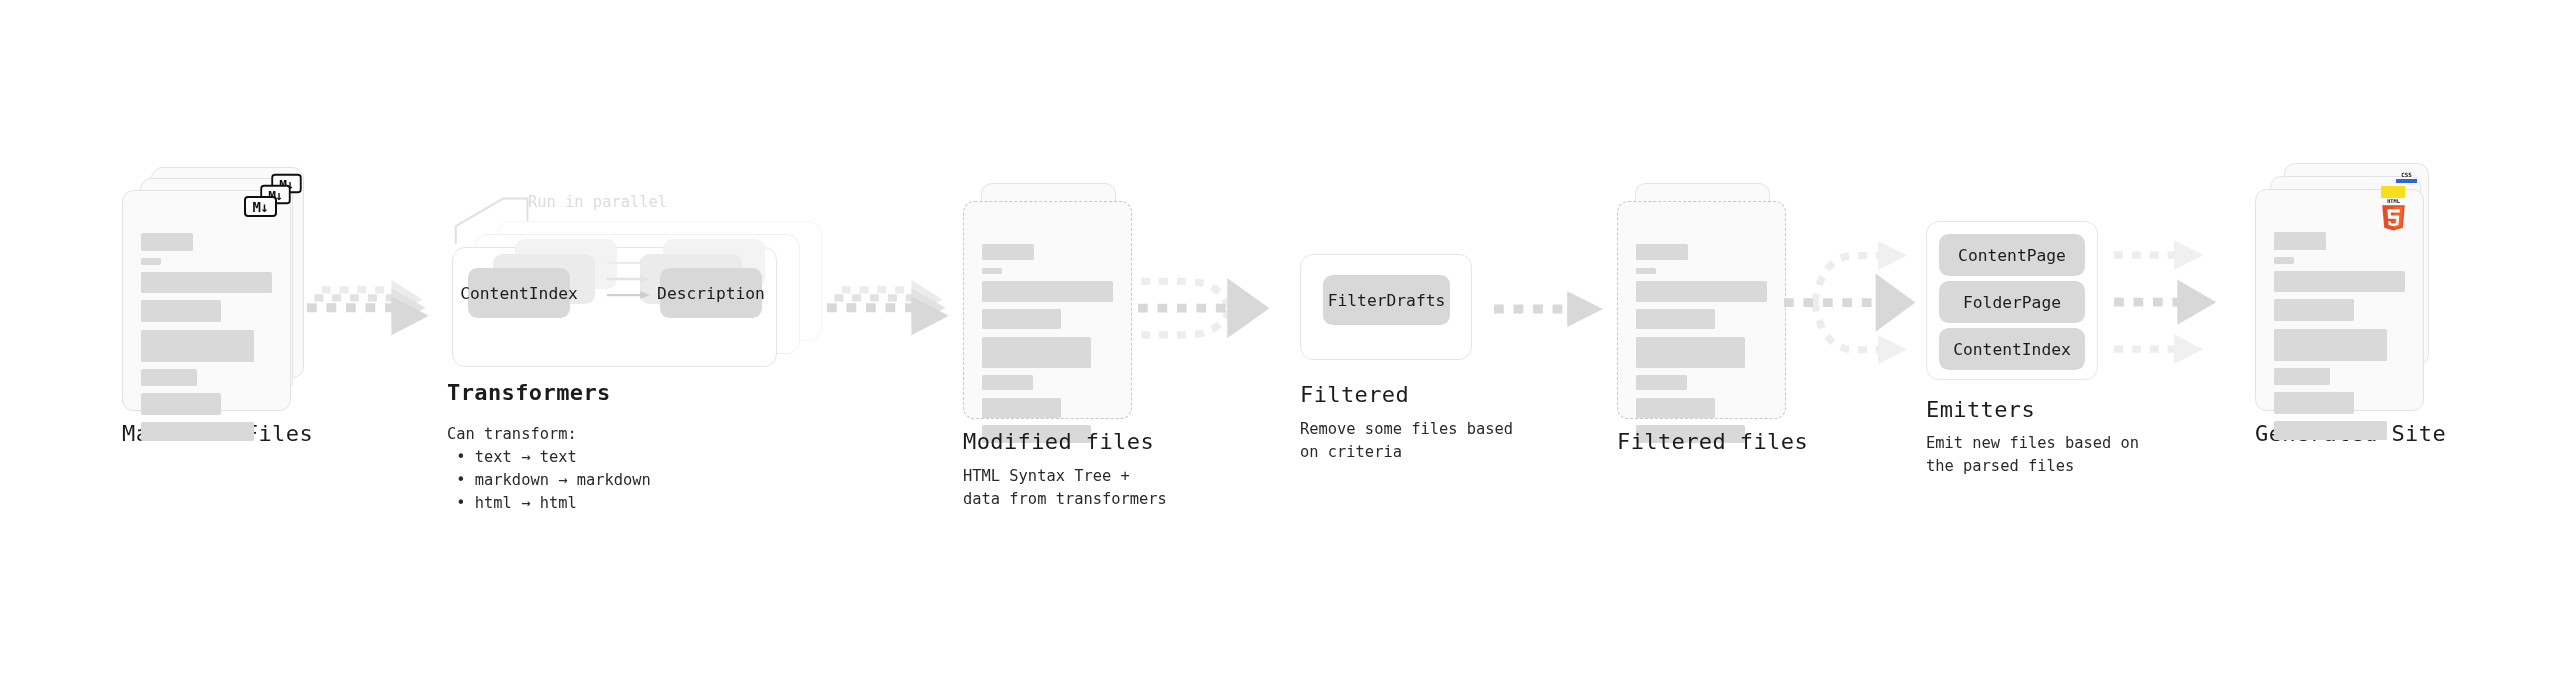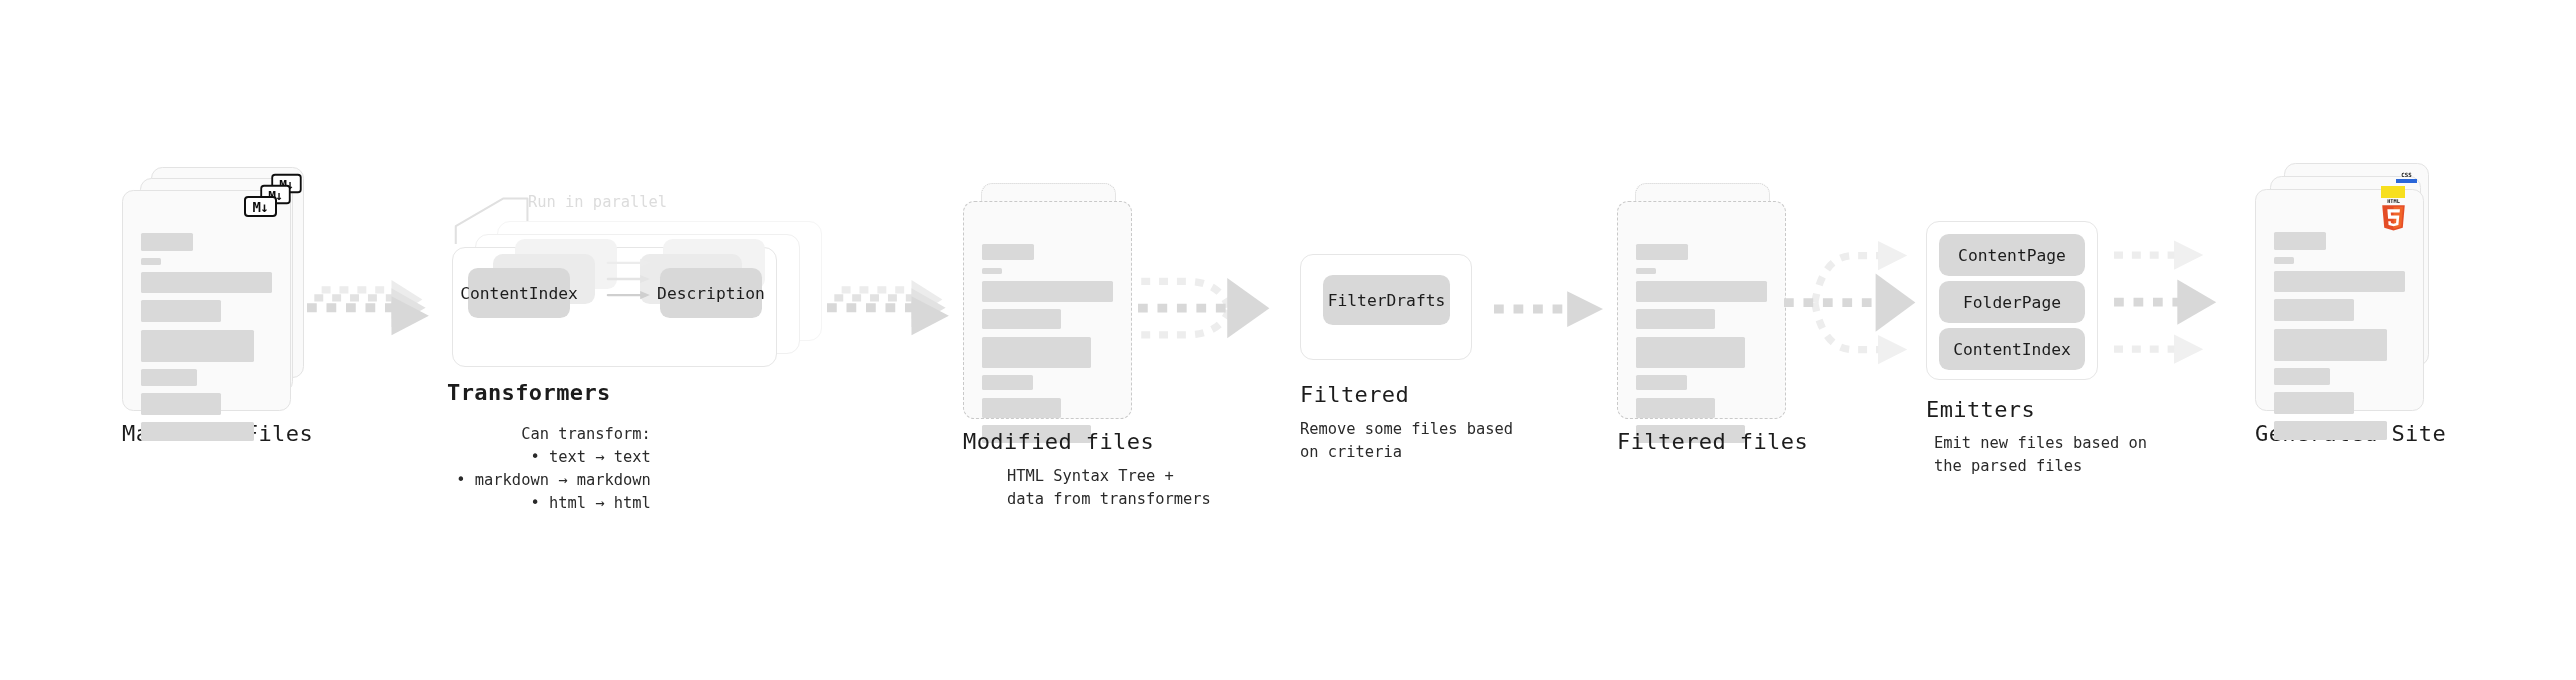--- a/index.html
+++ b/index.html
@@ -113,21 +113,21 @@
   .parallel-label {
     position: absolute;
     font-size: 15.4px;
     color: #dcdcdc;
     white-space: pre;
   }
 
   svg { overflow: visible; display: block; }
   .svgabs { position: absolute; }
 
-  .bullets { white-space: pre; text-align: right; }
+  .bullets { white-space: pre; }
 </style>
 </head>
 <body>
 
 <div id="stage">
 
   <div class="col" style="left:122px;">
 
     <div class="docstack graphic" style="left:0; top:167px; width:187px; height:244px;">
 
@@ -243,21 +243,21 @@
           <div class="bar" style="width:60%;   height:20.3px;"></div>
           <div class="bar" style="width:83%;   height:31px;"></div>
           <div class="bar" style="width:39%;   height:15.4px;"></div>
           <div class="bar" style="width:60%;   height:20.3px;"></div>
           <div class="bar" style="width:83%;   height:18px;"></div>
         </div>
       </div>
     </div>
 
     <div class="caption" style="left:0; top:429px;">Modified files</div>
-    <div class="subcaption" style="left:0; top:465px;margin-left:44px;">HTML Syntax Tree +
+    <div class="subcaption" style="left:0; top:465px;">HTML Syntax Tree +
 data from transformers</div>
   </div>
 
   <div class="svgabs" style="left:1138px; top:260px;">
     <svg width="146" height="106" viewBox="0 0 180 130">
       <g fill="none" stroke="#ededed" stroke-width="9" stroke-dasharray="11 11" stroke-linecap="butt">
         <path d="M4,26 L60,26 Q100,26 112,58"></path>
         <path d="M4,92 L60,92 Q100,92 112,62"></path>
       </g>
       <g fill="none" stroke="#d8d8d8" stroke-width="11" stroke-dasharray="12 12">
@@ -323,21 +323,21 @@
   </div>
 
   <div class="col" style="left:1926px;">
 
     <div class="box" style="left:0; top:221px; width:172px; height:159px;"></div>
     <div class="chip" style="left:13px; top:234px; width:146px; height:42px;">ContentPage</div>
     <div class="chip" style="left:13px; top:281px; width:146px; height:42px;">FolderPage</div>
     <div class="chip" style="left:13px; top:328px; width:146px; height:42px;">ContentIndex</div>
 
     <div class="caption" style="left:0; top:397px;">Emitters</div>
-    <div class="subcaption" style="left:8px; top:432px;">Emit new files based on
+    <div class="subcaption" style="left:0; top:432px;">Emit new files based on
 the parsed files</div>
   </div>
 
   <div class="svgabs" style="left:2114px; top:234px;">
     <svg width="138" height="146" viewBox="0 0 170 180">
       <g fill="none" stroke="#ededed" stroke-width="9" stroke-dasharray="11 11">
         <line x1="0" y1="26" x2="78" y2="26"></line>
         <line x1="0" y1="142" x2="78" y2="142"></line>
       </g>
       <polygon points="74,8 110,26 74,44" fill="#f0f0f0"></polygon>

